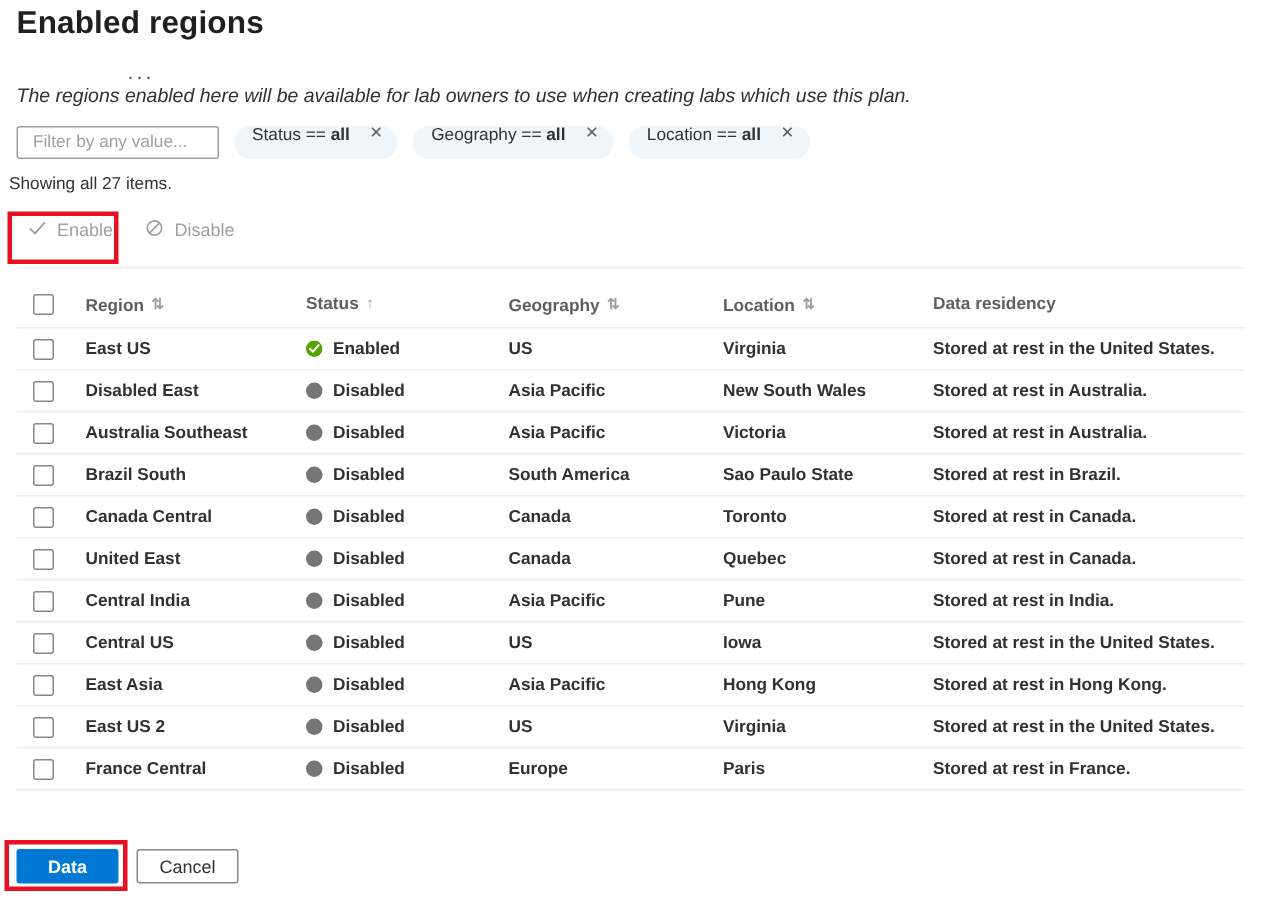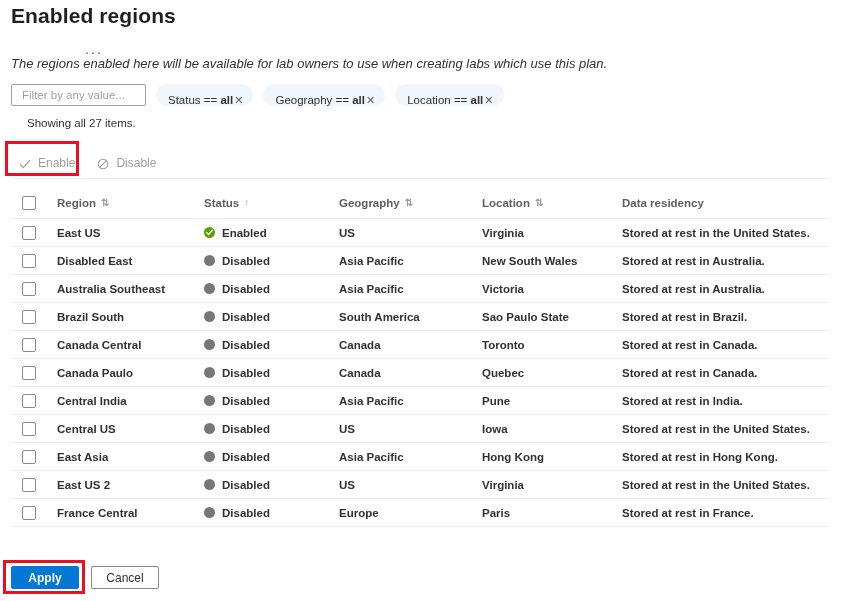--- a/index.html
+++ b/index.html
@@ -77,22 +77,22 @@
     font-size: 11.5px;
     color: #323130;
     padding: 0 10px;
     outline: none;
   }
   .filter-input::placeholder {
     color: #a19f9d;
   }
   .pill {
     display: inline-flex;
-    align-items: flex-end;
-    gap: 1px;
+    align-items: flex-start;
+    gap: 13px;
     height: 22px;
     padding: 0 10px 0 12px;
     border-radius: 11px;
     background: #eff6fc;
     font-size: 11.5px;
     color: #323130;
     white-space: nowrap;
     cursor: pointer;
   }
   .pill .pill-text b {
@@ -101,38 +101,38 @@
   .pill-close {
     font-size: 11px;
     color: #605e5c;
     line-height: 1;
     cursor: pointer;
   }
 
   
   .showing {
     position: absolute;
-    left: 27px;
+    left: 6px;
     top: 117px;
     font-size: 11.5px;
     color: #323130;
   }
 
   
   .toolbar {
     position: absolute;
     left: 11px;
     top: 146px;
     display: flex;
     align-items: center;
     gap: 6px;
   }
   .cmd-btn {
     display: inline-flex;
-    align-items: flex-end;
+    align-items: flex-start;
     gap: 7px;
     height: 24px;
     padding: 0 8px;
     background: transparent;
     border: none;
     font-family: "Liberation Sans", sans-serif;
     font-size: 12px;
     color: #a19f9d;
     cursor: default;
   }
@@ -393,21 +393,21 @@
           <span>Disabled</span>
         </div>
         <div class="c-geo">Canada</div>
         <div class="c-loc">Toronto</div>
         <div class="c-data">Stored at rest in Canada.</div>
       </div>
       <div class="grid-row">
         <div class="cell-check">
           <span class="cbx"></span>
         </div>
-        <div class="c-region">Canada Paulo</div>
+        <div class="c-region">United East</div>
         <div class="c-status">
           <span class="status-dot disabled"></span>
           <span>Disabled</span>
         </div>
         <div class="c-geo">Canada</div>
         <div class="c-loc">Quebec</div>
         <div class="c-data">Stored at rest in Canada.</div>
       </div>
       <div class="grid-row">
         <div class="cell-check">
@@ -471,18 +471,18 @@
           <span>Disabled</span>
         </div>
         <div class="c-geo">Europe</div>
         <div class="c-loc">Paris</div>
         <div class="c-data">Stored at rest in France.</div>
       </div>
     </div>
 </div>
 
 <div class="footer">
-  <button class="btn btn-primary">Apply</button>
+  <button class="btn btn-primary">Data</button>
   <button class="btn btn-secondary">Cancel</button>
 </div>
 
 <div class="annot" id="annot-enable"></div>
 <div class="annot" id="annot-apply"></div>
 
 </body></html>

